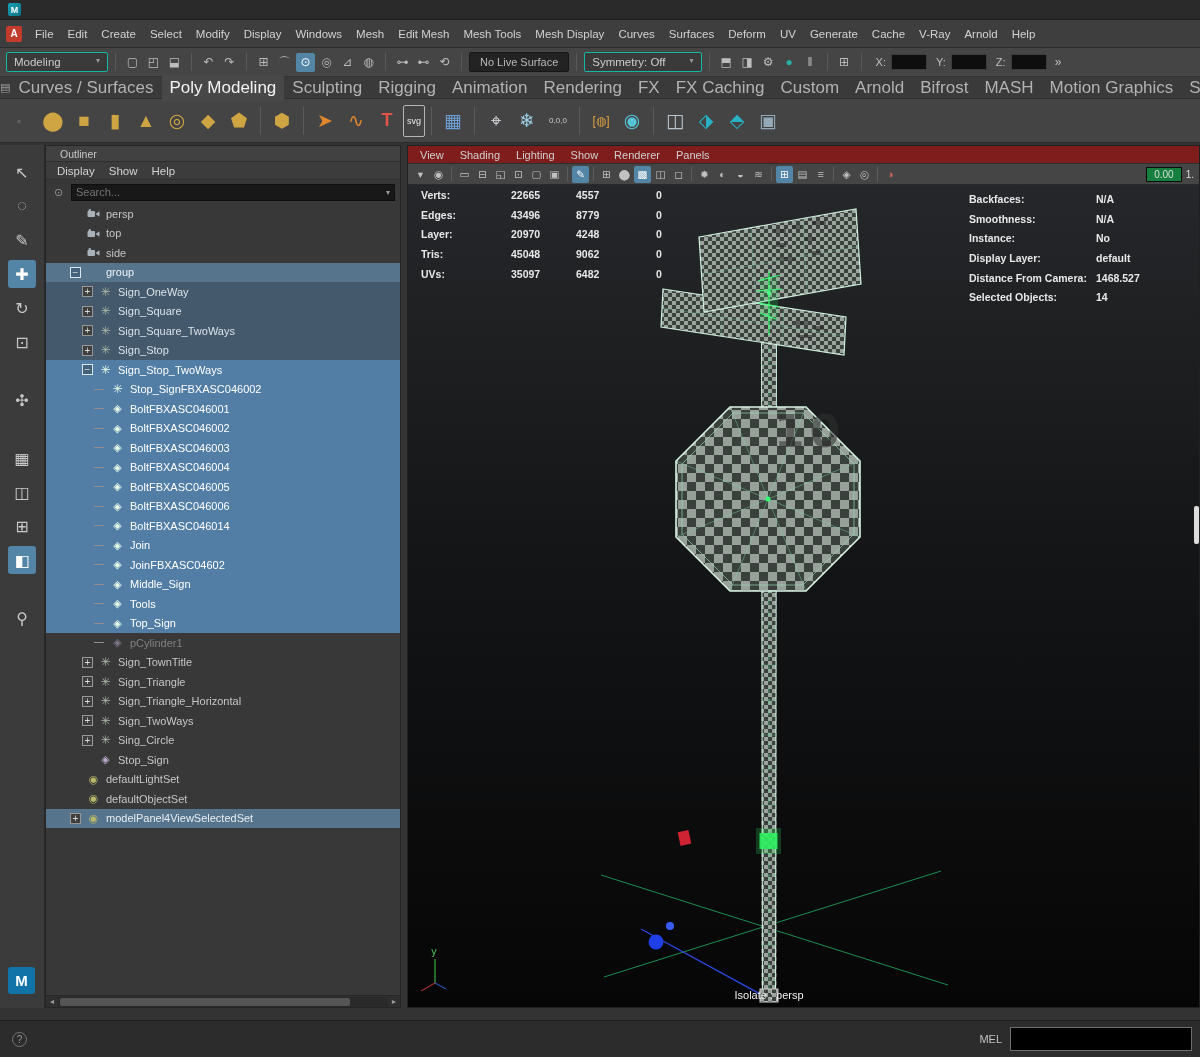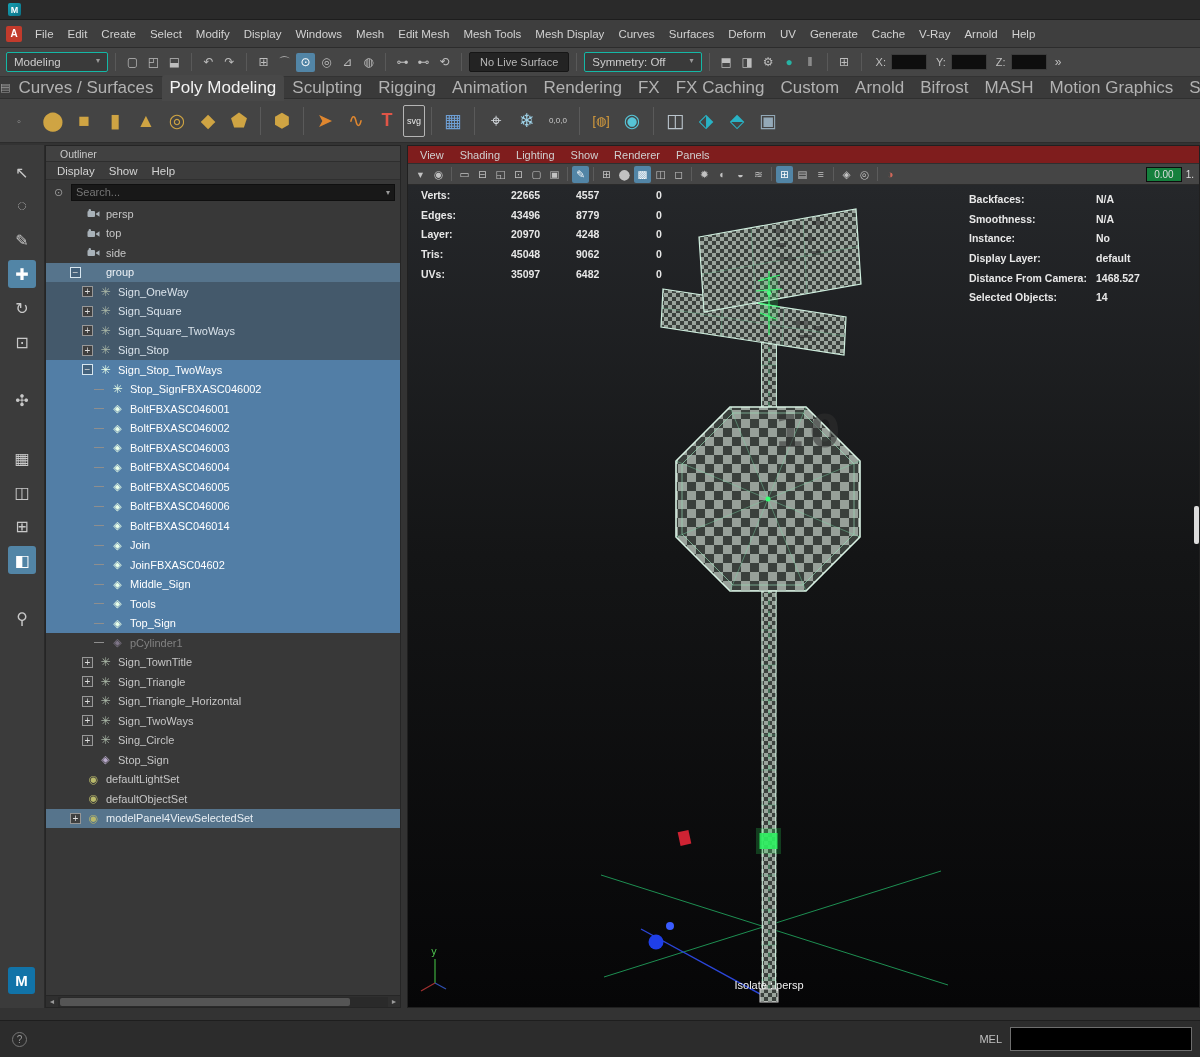--- a/index.html
+++ b/index.html
@@ -98,21 +98,21 @@
   .vp-val{background:#15803d;border:1px solid #0d0d0d;color:#ddd;font-size:10px;padding:1px 7px;margin:0 4px;flex:none}
   .vp-gamma{font-size:10px;color:#ddd;flex:none;margin-right:1px}
   .vp-canvas{flex:1;position:relative;overflow:hidden;background:linear-gradient(180deg,#25272a 0%,#141516 45%,#060607 100%)}
   .vp-canvas svg.scene{position:absolute;inset:0;width:100%;height:100%}
   .hud-left{position:absolute;left:13px;top:4px;font-size:10.5px;font-weight:bold;color:#e8e8e8}
   .hud-row{display:flex;height:19.7px;}
   .hud-c0{width:90px}.hud-c1{width:65px}.hud-c2{width:80px}
   .hud-right{position:absolute;left:561px;top:4px;font-size:10.5px;font-weight:bold;color:#e8e8e8}
   .hud-rrow{display:flex;height:19.7px;align-items:center}
   .hud-rlabel{width:127px}
-  .isolate{position:absolute;left:281px;width:160px;bottom:16px;text-align:center;color:#f0f0f0;font-size:11px}
+  .isolate{position:absolute;left:281px;width:160px;bottom:6px;text-align:center;color:#f0f0f0;font-size:11px}
 
   
   .bottom-bar{height:37px;background:#2c2c2c;border-top:1px solid #1e1e1e;display:flex;align-items:center;padding:0 8px;gap:8px}
   .help-icon{width:15px;height:15px;border:1px solid #777;border-radius:50%;color:#999;font-size:10px;display:flex;align-items:center;justify-content:center;margin-left:4px}
   .spacer{flex:1}
   .mel-label{font-size:11px;color:#c0c0c0}
   .mel-input{width:182px;height:24px;background:#000;border:1px solid #6e6e6e;color:#ddd;font-size:11px;padding:0 5px}
 
   .split-handle{position:absolute;right:1px;top:506px;width:5px;height:38px;background:#dcdcdc;border-radius:2px}
 </style>

